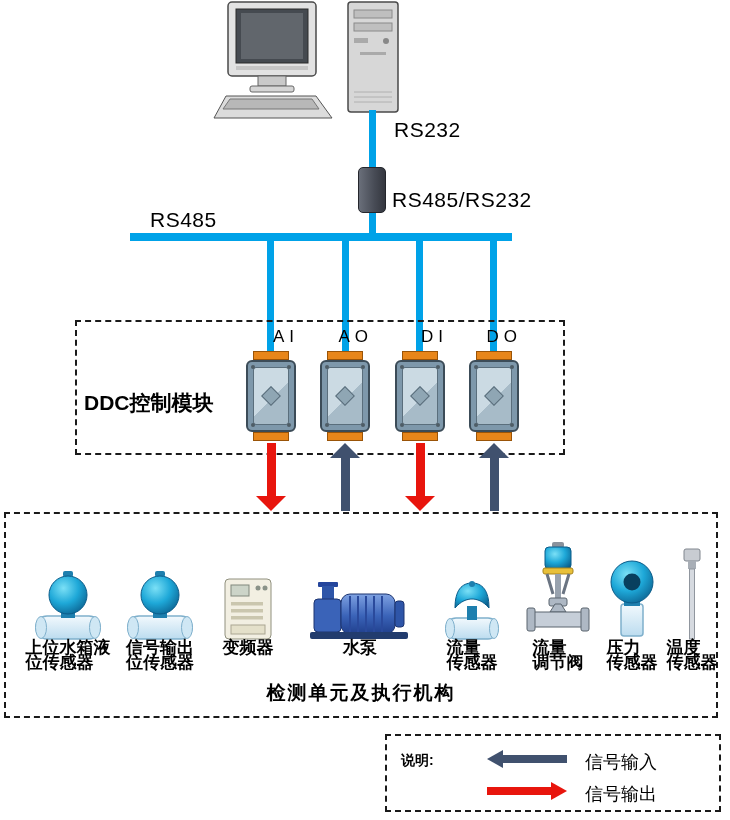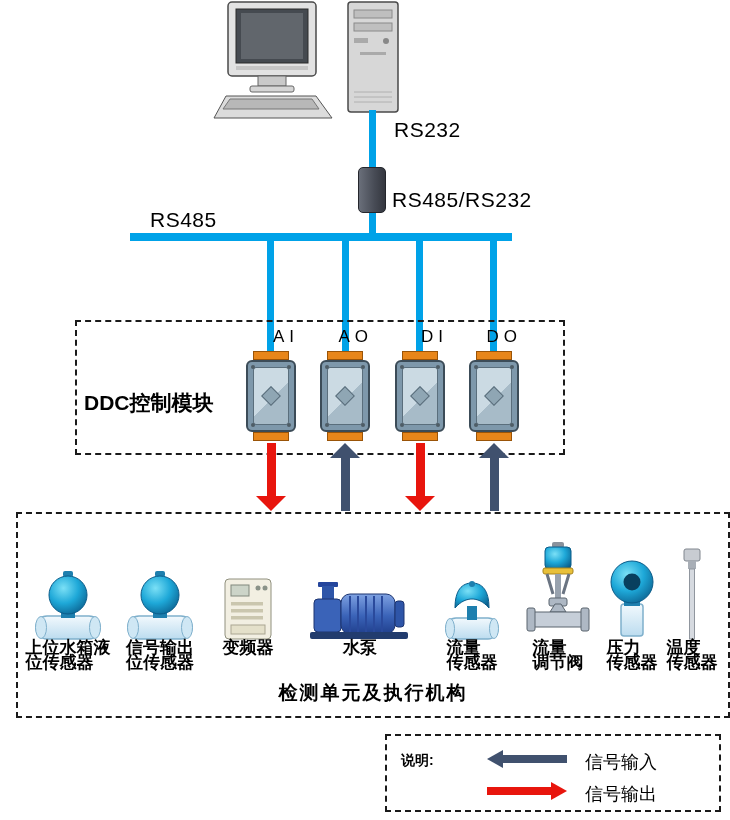--- a/index.html
+++ b/index.html
@@ -190,21 +190,21 @@
   </div>
   <div class="varrow red" style="left:405px">
     <div class="vshaft"></div>
       <div class="vhead"></div>
   </div>
   <div class="varrow navy" style="left:479px">
     <div class="vhead"></div>
       <div class="vshaft"></div>
   </div>
 
-  <div class="dashed-box" style="left:16px;top:512px;width:714px;height:206px">
+  <div class="dashed-box" style="left:4px;top:512px;width:714px;height:206px">
     <div class="box-title">检测单元及执行机构</div>
   </div>
 
   <div class="device" style="left:18px;top:570px;width:100px">
     <div class="icon-wrap" style="height:70px">
       <svg width="80" height="70" viewBox="0 0 80 70">
         <rect x="35" y="1" width="10" height="6" rx="2" fill="#1e7fae"></rect>
         <rect x="8" y="46" width="64" height="23" rx="11" fill="url(#tankGrad)" stroke="#7fb0cc" stroke-width="1.5"></rect>
         <ellipse cx="13" cy="57.5" rx="5.5" ry="11" fill="#cfe7f4" stroke="#7fb0cc"></ellipse>
         <ellipse cx="67" cy="57.5" rx="5.5" ry="11" fill="#cfe7f4" stroke="#7fb0cc"></ellipse>

